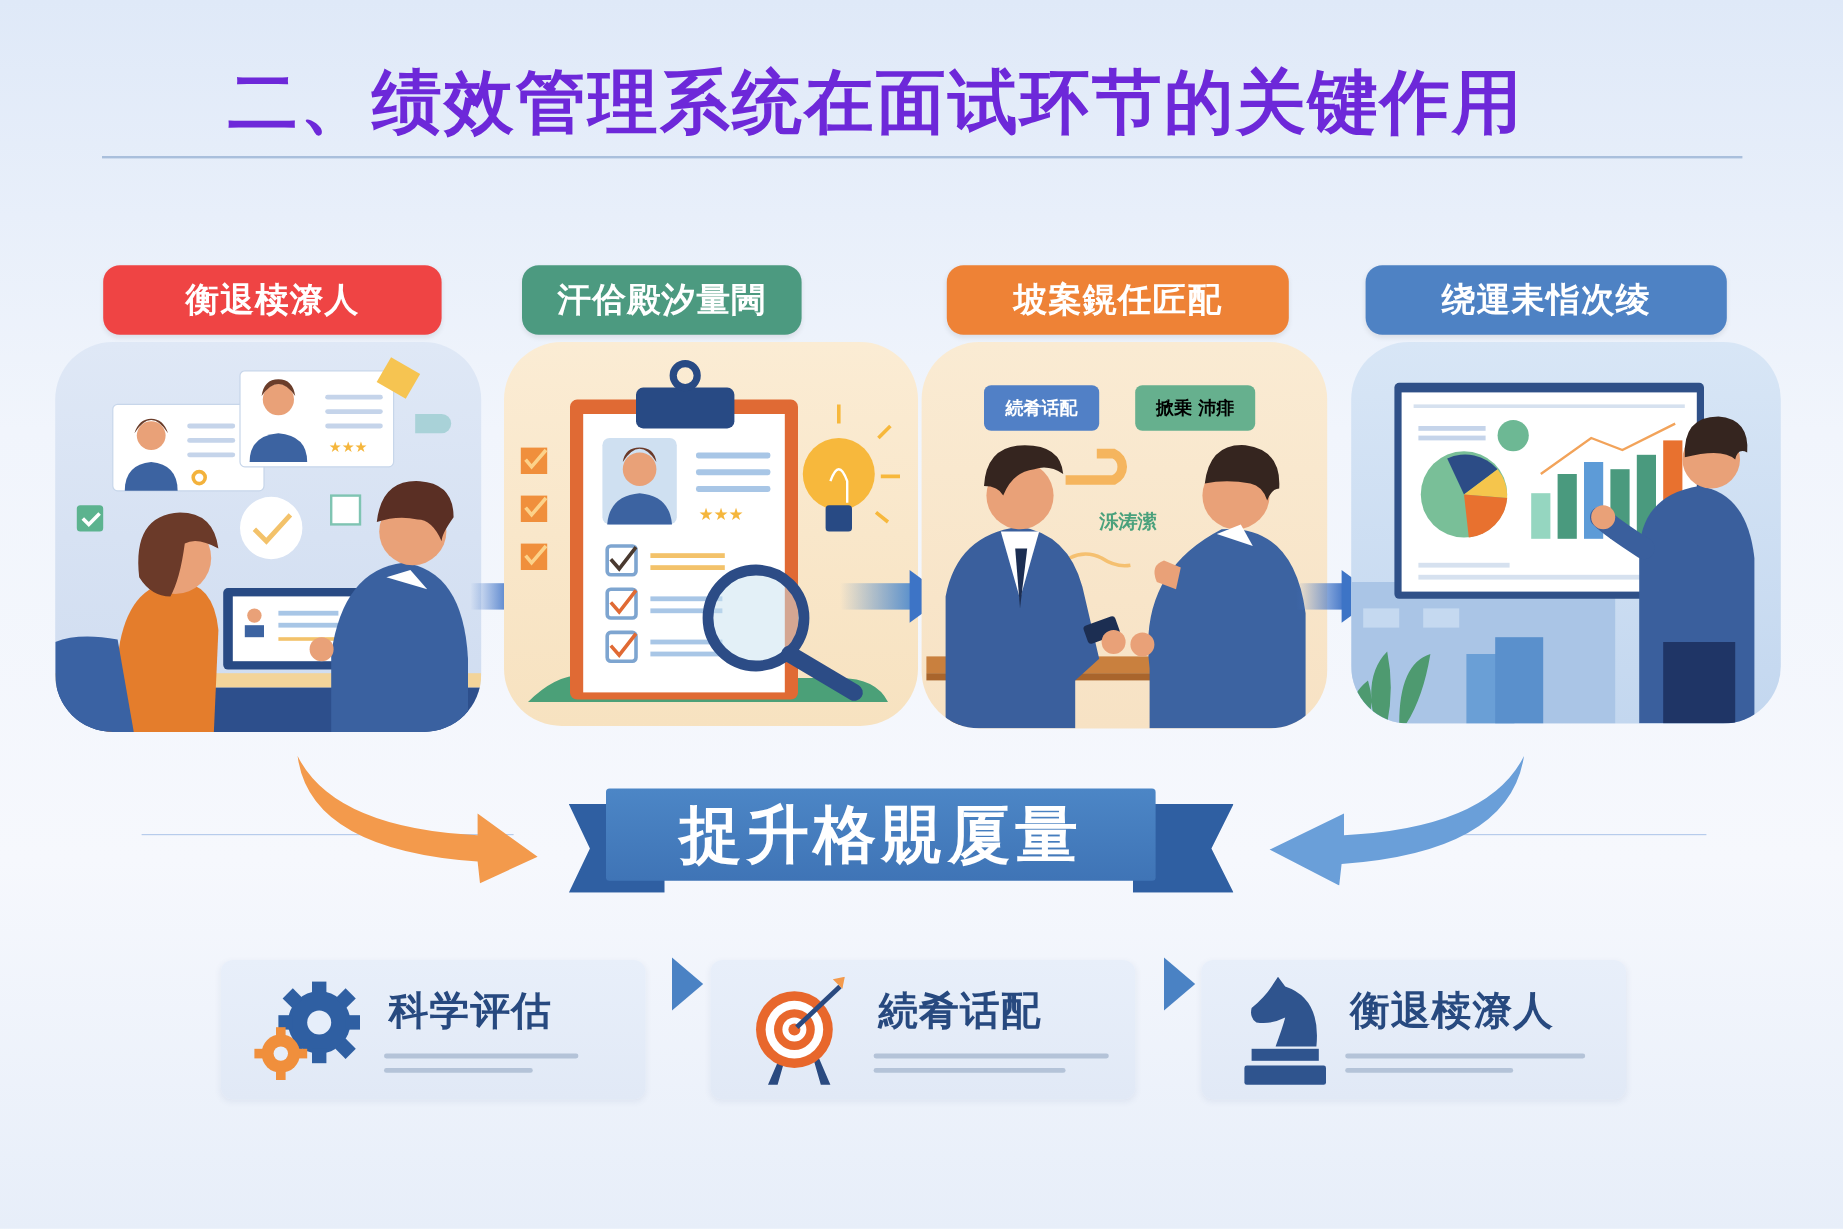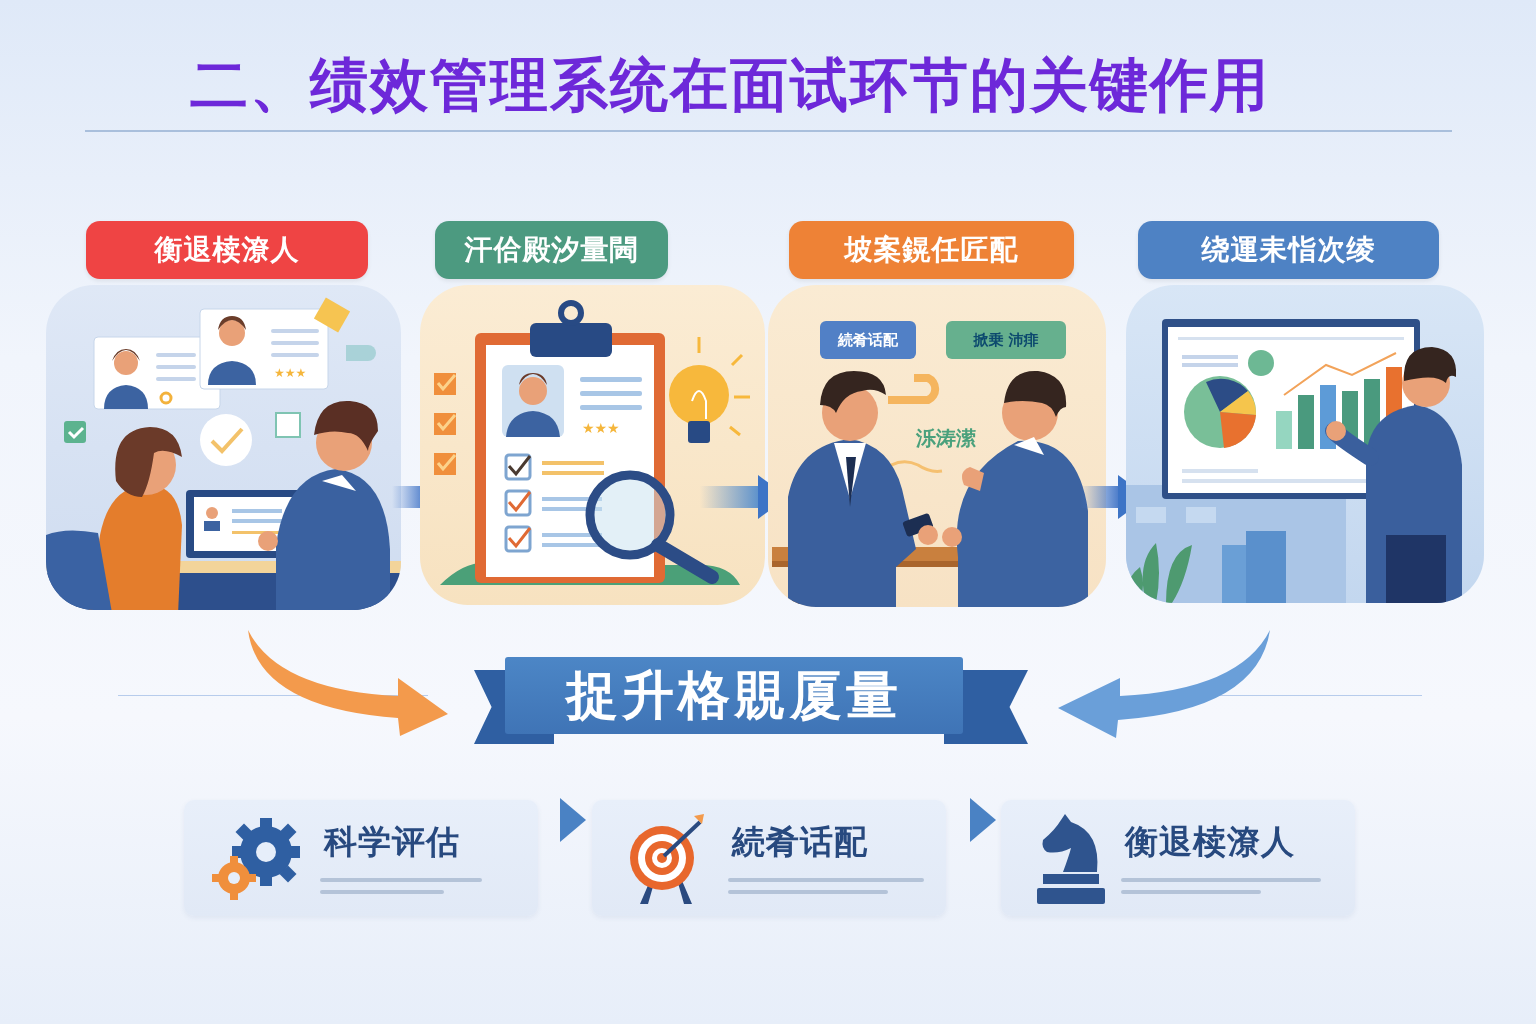--- a/index.html
+++ b/index.html
@@ -129,21 +129,21 @@
     <circle cx="210" cy="230" r="40" fill="rgba(200,225,240,.5)" stroke="#2c4c86" stroke-width="9"></circle>
     <line x1="238" y1="260" x2="292" y2="292" stroke="#2c4c86" stroke-width="14" stroke-linecap="round"></line>
   </svg>
 </div>
 
 <div class="abs flow-bar" style="left:700px;top:486px;width:60px;background:linear-gradient(90deg,rgba(120,180,200,0),#5a90cc)"></div>
 <div class="abs flow-arrow" style="left:758px;top:475px"></div>
 
 <div class="abs panel" style="left:768px;top:285px;width:338px;height:322px;background:linear-gradient(180deg,#faebd3,#f7e2c4)">
   <div class="abs" style="left:52px;top:36px;width:96px;height:38px;background:#5180c6;border-radius:6px;color:#fff;font-size:15px;font-weight:bold;display:flex;align-items:center;justify-content:center">続肴话配</div>
-  <div class="abs" style="left:178px;top:36px;width:120px;height:38px;background:#66b08e;border-radius:6px;color:#0c4a6e;font-size:15px;font-weight:bold;display:flex;align-items:center;justify-content:center">掀乗 沛痱</div>
+  <div class="abs" style="left:178px;top:36px;width:100px;height:38px;background:#66b08e;border-radius:6px;color:#000000;font-size:15px;font-weight:bold;display:flex;align-items:center;justify-content:center">掀乗 沛痱</div>
   <svg class="abs" style="left:0;top:0" width="338" height="322" viewBox="0 0 338 322">
     <path d="M120 115 h40 a12 12 0 0 0 0 -22 h-14" stroke="#f5b55e" stroke-width="8" fill="none"></path>
     <path d="M110 190 q20 -20 40 -10 q12 8 24 6" stroke="#f5c070" stroke-width="3" fill="none"></path>
 
     <rect x="4" y="262" width="244" height="14" fill="#c9803e"></rect>
     <rect x="4" y="276" width="244" height="6" fill="#a9652c"></rect>
     <rect x="24" y="282" width="8" height="40" fill="#a9652c"></rect>
 
     <path d="M20 322 v-110 q10 -52 62 -58 q40 6 52 50 l14 60 l-20 18 v40z" fill="#3a5f9d"></path>
     <path d="M66 158 l16 56 l16 -56z" fill="#fff"></path>
@@ -153,21 +153,21 @@
     <rect x="136" y="232" width="28" height="16" rx="3" fill="#1c2e52" transform="rotate(-20 150 240)"></rect>
     <circle cx="160" cy="250" r="10" fill="#e9a178"></circle>
 
     <path d="M190 322 l0 -50 q-10 -80 60 -116 q60 -4 70 70 v96z" fill="#3c63a1"></path>
     <circle cx="262" cy="128" r="28" fill="#e9a178"></circle>
     <path d="M236 118 q4 -34 34 -32 q30 4 28 36 q-6 0 -10 10 q-4 -12 -14 -14 q-20 -4 -38 0z" fill="#35251f"></path>
     <path d="M246 160 l20 -8 l10 18z" fill="#fff"></path>
     <path d="M196 200 q-6 -14 6 -18 l14 6 l-4 18z" fill="#e9a178"></path>
     <circle cx="184" cy="252" r="10" fill="#e9a178"></circle>
   </svg>
-  <div class="abs" style="left:148px;top:140px;font-size:20px;font-weight:bold;color:#4aa17c">泺涛潆</div>
+  <div class="abs" style="left:148px;top:140px;font-size:16px;font-weight:bold;color:#4aa17c">泺涛潆</div>
 </div>
 
 <div class="abs flow-bar" style="left:1080px;top:486px;width:40px"></div>
 <div class="abs flow-arrow" style="left:1118px;top:475px"></div>
 
 <div class="abs panel" style="left:1126px;top:285px;width:358px;height:318px;background:linear-gradient(180deg,#d8e6f6,#c3d7ef)">
   <svg width="358" height="318" viewBox="0 0 358 318">
     <rect x="0" y="200" width="220" height="118" fill="#aac5e6"></rect>
     <rect x="10" y="222" width="30" height="16" fill="#c5d9f0"></rect>
     <rect x="60" y="222" width="30" height="16" fill="#c5d9f0"></rect>

